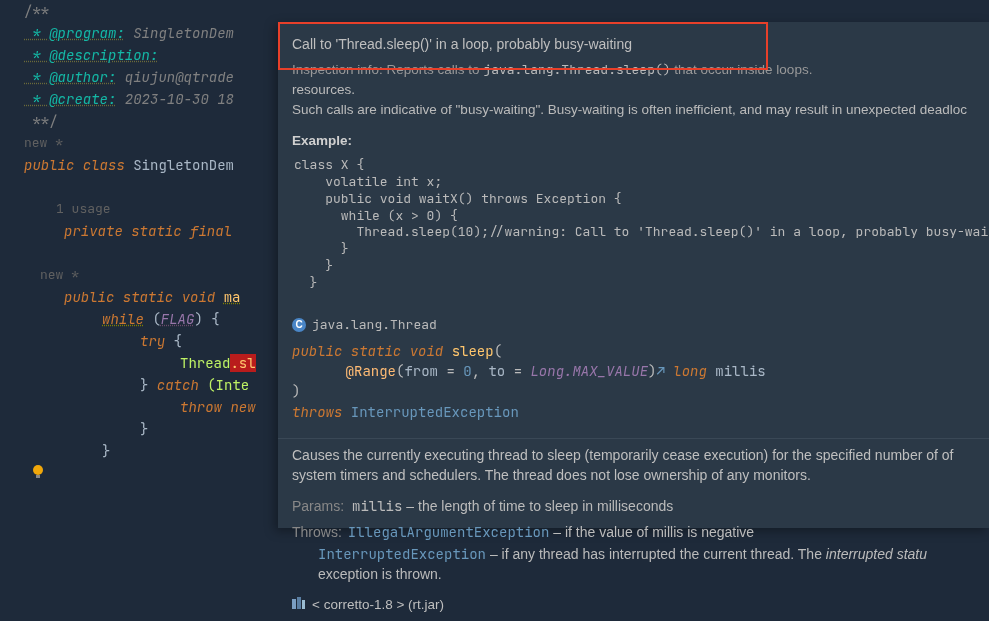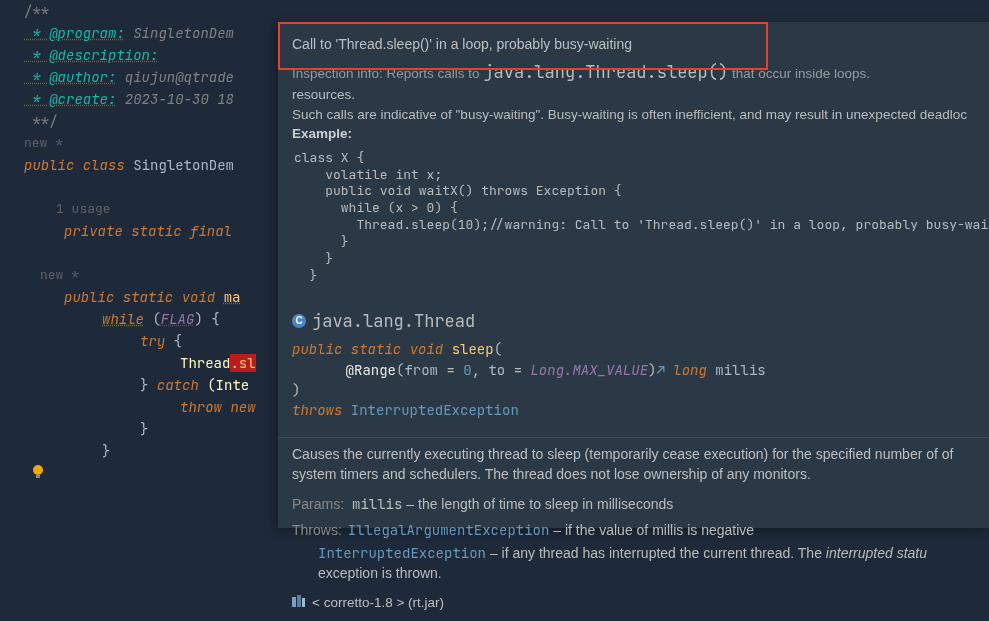--- a/index.html
+++ b/index.html
@@ -18,21 +18,21 @@
     left: 0; top: 0;
     width: 989px; height: 621px;
     padding-left: 24px;
   }
   .line { white-space: pre; line-height: 22px; min-height: 22px; }
   .comment-gray { color: #808080; }
   .doc-key { color: #14b8a6; font-style: italic; text-decoration: underline dotted #6a6a3a; }
   .doc-val { color: #808080; font-style: italic; }
   .gutter-note { color: #606060; font-size: 13px; }
   .kw { color: #cc7832; font-style: italic; }
-  .ident { color: #fef9c3; }
+  .ident { color: #bef264; }
   .classn { color: #a9b7c6; }
   .method { color: #ffc66d; margin-top: 8px; }
   .flag { color: #9876aa; font-style: italic; text-decoration: underline dotted #6a4a6a; }
   .paren { color: #a9b7c6; }
   .underline-warn { text-decoration: underline dotted #808000; }
 
   .popup {
     position: absolute;
     left: 278px;
     top: 22px;
@@ -52,21 +52,21 @@
     top: 0;
     width: 490px;
     height: 48px;
     border: 2px solid #e8402a;
     pointer-events: none;
     z-index: 60;
   }
   .popup-content { padding: 12px 14px; }
   .popup h1 { font-size: 14px; font-weight: 400; color: #bfbfbf; margin-bottom: 6px; }
   .popup .info-line { color: #999; }
-  .popup .mono { font-family: "JetBrains Mono","Consolas",monospace; font-size: 17px; color: #bababa; }
+  .popup .mono { font-family: "JetBrains Mono","Consolas",monospace; font-size: 13px; color: #bababa; }
   .popup strong { color: #d0d0d0; font-weight: 600; }
   .popup pre.example {
     font-family: "JetBrains Mono","Consolas",monospace;
     font-size: 13px;
     color: #bababa;
     margin: 6px 0 10px 2px;
     white-space: pre;
     line-height: 1.3;
   }
   .divider { border-top: 1px solid #3a4856; margin: 6px 0; }
@@ -80,21 +80,21 @@
   }
   .class-icon {
     width: 14px; height: 14px; border-radius: 50%;
     background: #4a86c7;
     display: inline-flex; align-items: center; justify-content: center;
     color: #fff; font-size: 10px; font-weight: 700;
   }
   .sig { font-family: "JetBrains Mono","Consolas",monospace; font-size: 14px; line-height: 1.45; }
   .sig .kw3 { color: #cc7832; font-style: italic; }
   .sig .mname { color: #ffc66d; }
-  .sig .anno { color: #e5e5e5; padding-left: 20px; }
+  .sig .anno { color: #fdba74; padding-left: 20px; }
   .sig .num { color: #6897bb; }
   .sig .const { color: #9876aa; font-style: italic; }
   .sig .link-arrow { color: #6897bb; }
   .sig .exc { color: #6897bb; }
   .sig .param { color: #a9b7c6; }
 
   .desc-block { padding: 0 14px; font-size: 14px; color: #bfbfbf; }
   .params-block { padding: 10px 14px 0 14px; font-size: 14px; }
   .params-block .label { color: #888; margin-right: 4px; }
   .params-block .pmono { font-family: "JetBrains Mono","Consolas",monospace; }
@@ -155,21 +155,21 @@
 
 <div class="popup">
   <div class="popup-redbox"></div>
   <div class="popup-content">
     <h1>Call to 'Thread.sleep()' in a loop, probably busy-waiting</h1>
     <div class="info-line">
       <span>Inspection info: </span><span>Reports calls to </span><span class="mono">java.lang.Thread.sleep()</span><span> that occur inside loops.</span>
     </div>
     <div>resources.</div>
     <div>Such calls are indicative of "busy-waiting". Busy-waiting is often inefficient, and may result in unexpected deadloc</div>
-    <div style="margin-top:0"><strong>Example:</strong></div>
+    <div style="margin-top:12px"><strong>Example:</strong></div>
     <pre class="example">class X {
     volatile int x;
     public void waitX() throws Exception {
       while (x &gt; 0) {
         Thread.sleep(10);//warning: Call to 'Thread.sleep()' in a loop, probably busy-waiting
       }
     }
   }</pre>
   </div>
 

